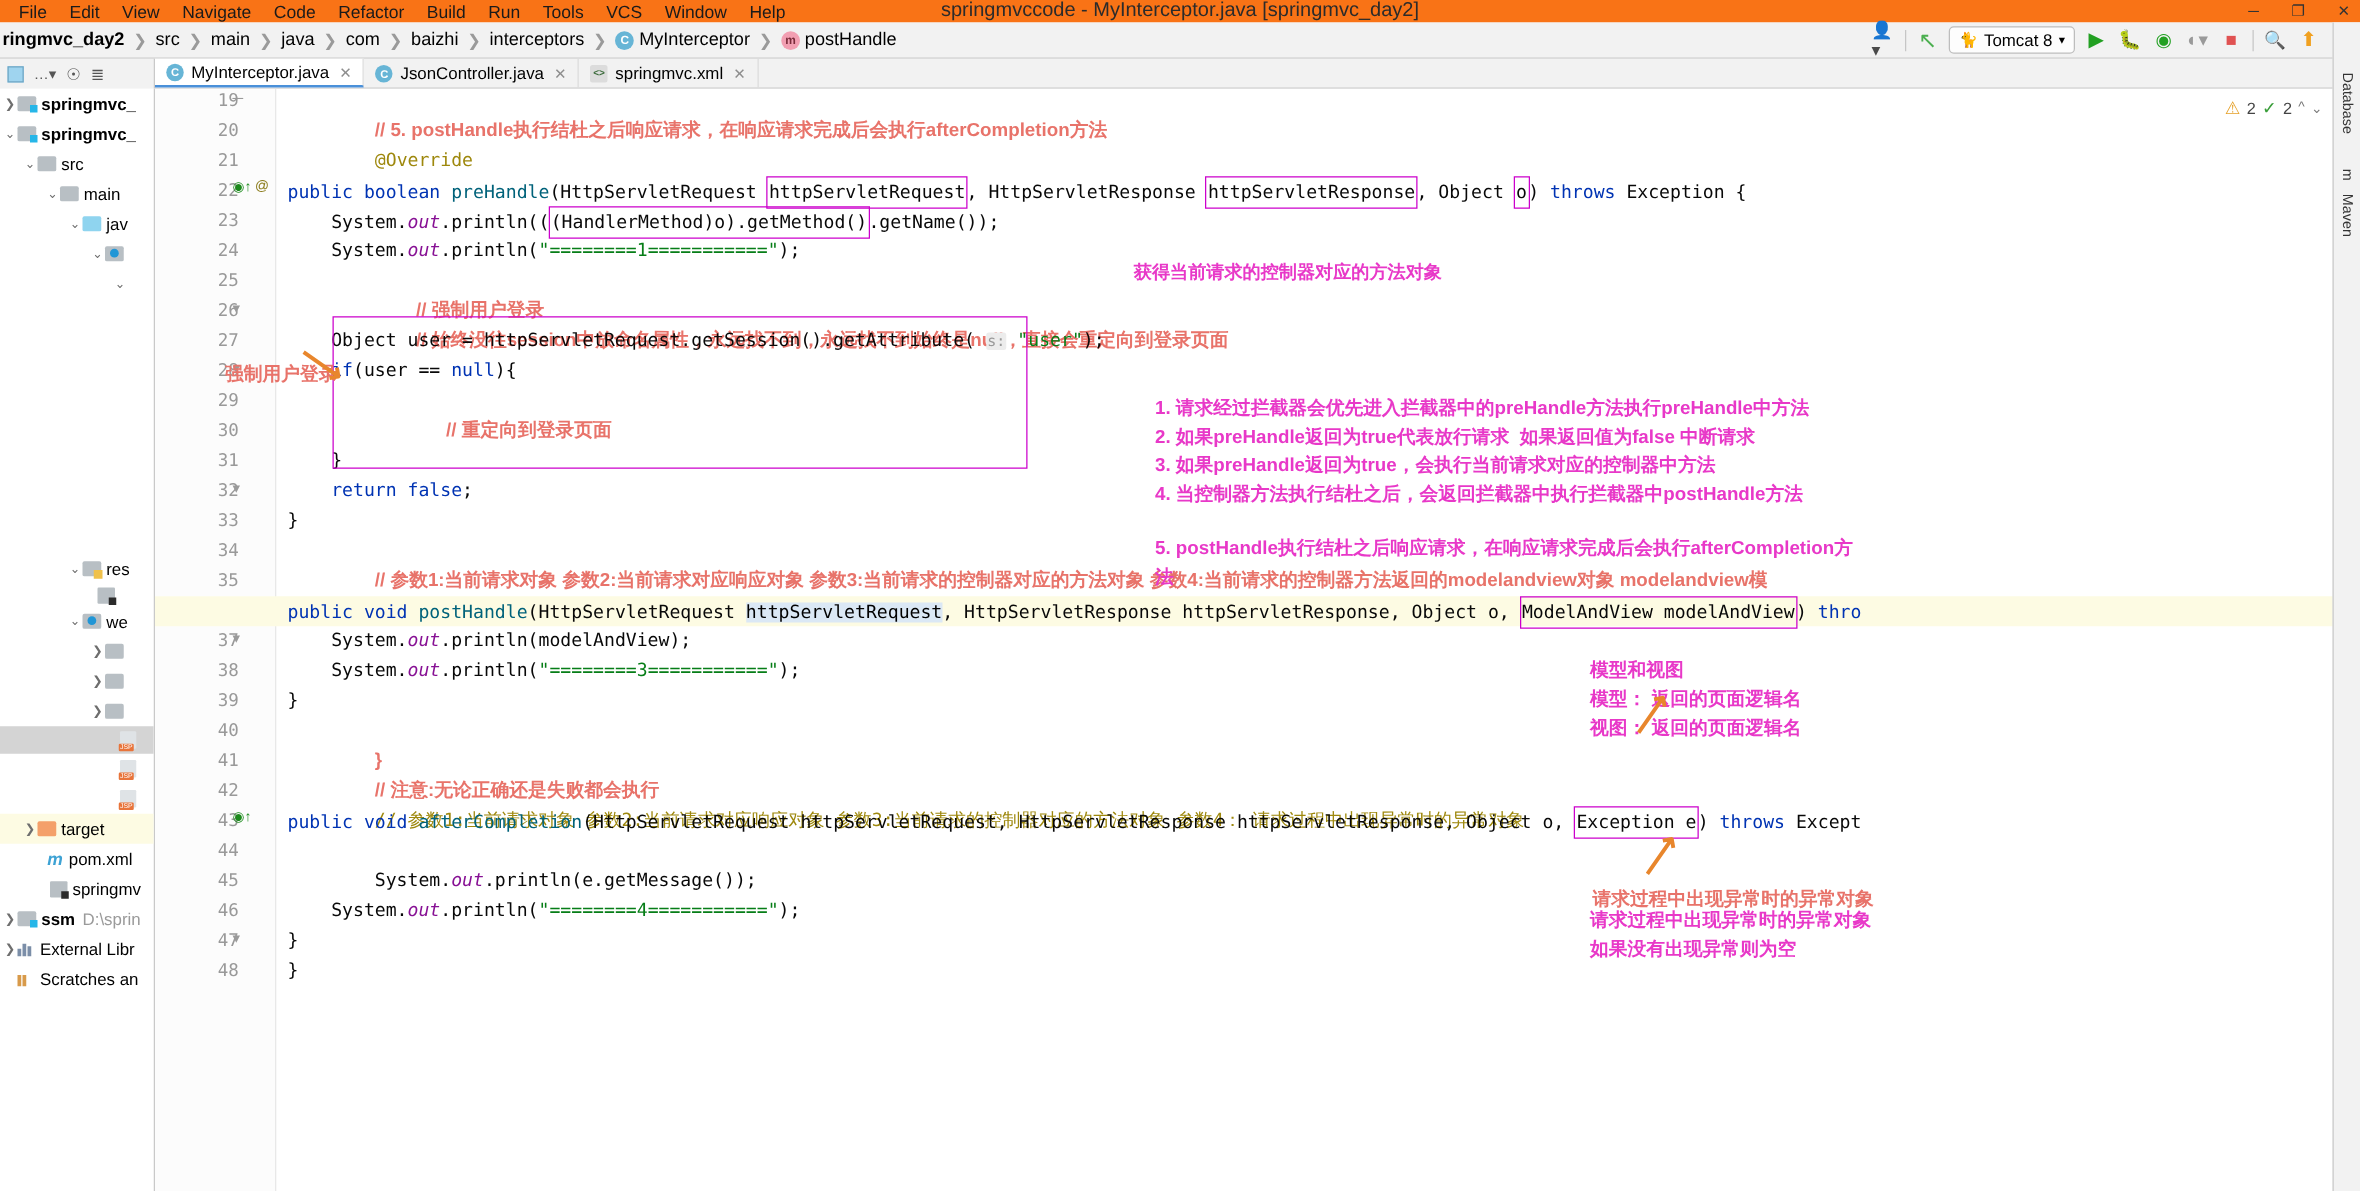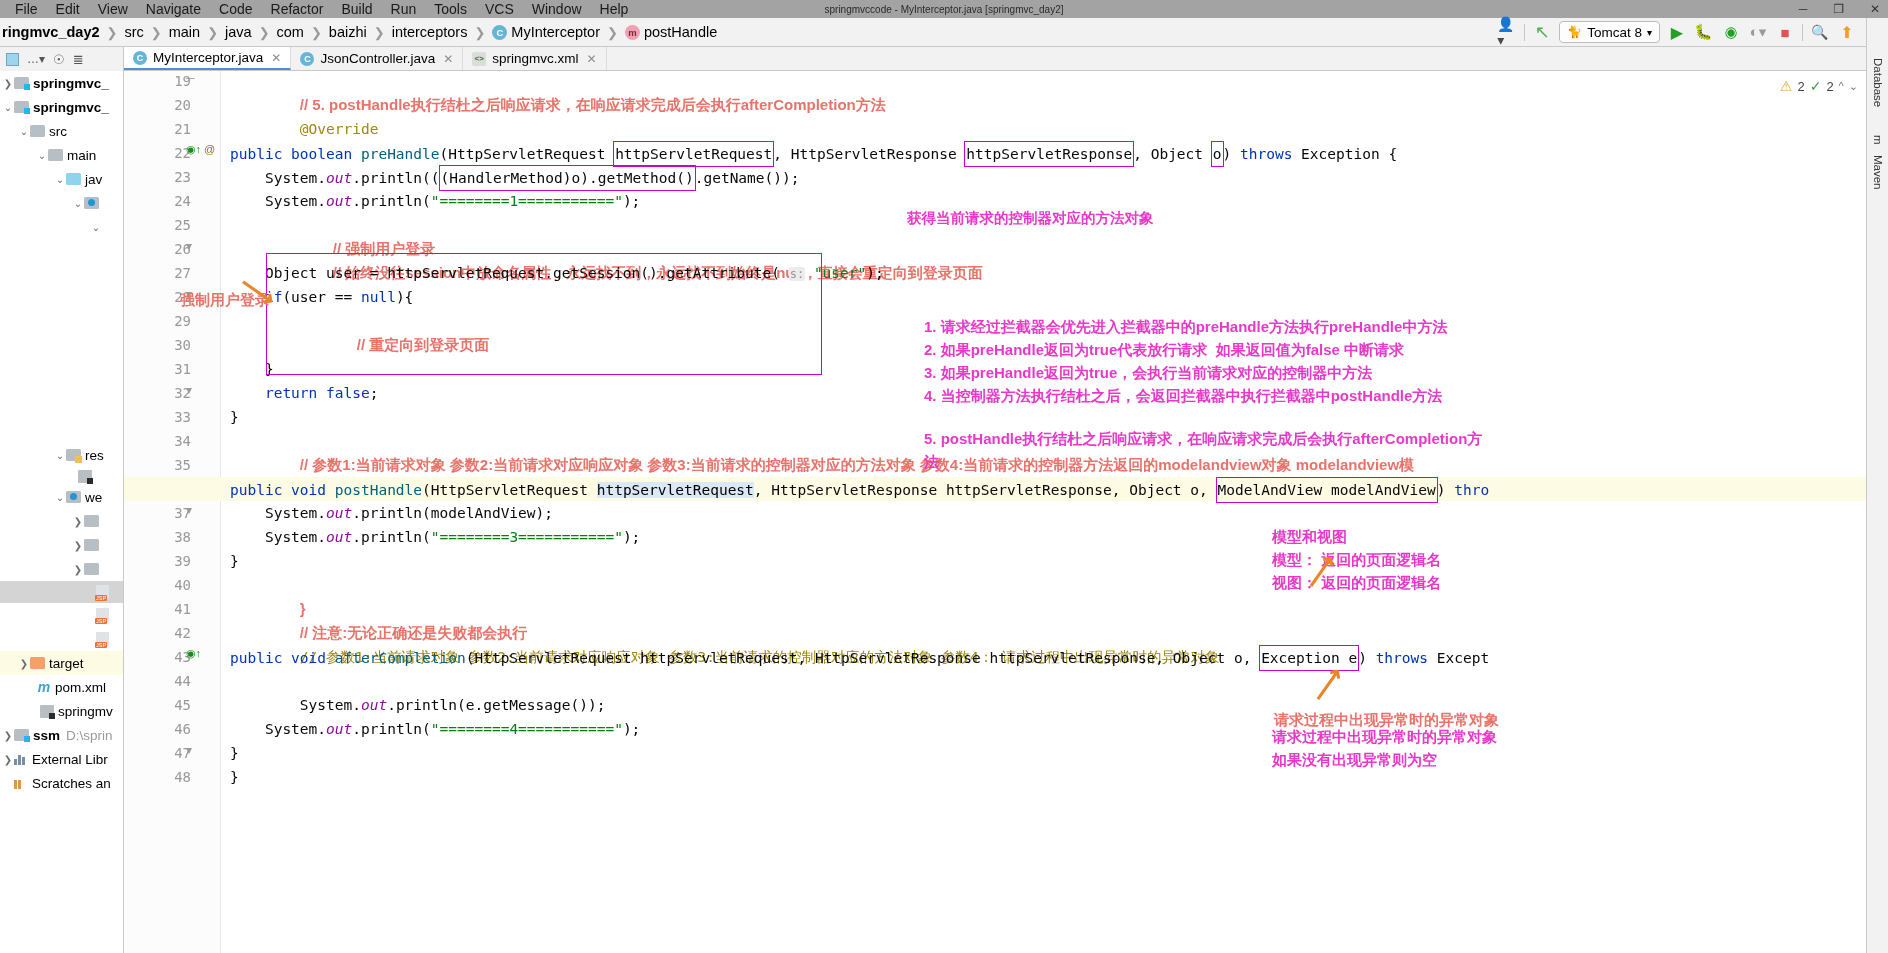--- a/index.html
+++ b/index.html
@@ -9,31 +9,31 @@
     background: #ffffff;
     font-family: "Liberation Sans", sans-serif;
     font-size: 13px;
     color: #000;
   }
   .app { position: relative; width: 1888px; height: 953px; }
 
   
   .menubar {
     position: absolute; top: 0; left: 0; width: 1888px; height: 18px;
-    background: #a3a3a3;
+    background: #f97316;
     display: flex; align-items: center;
     padding-left: 6px;
     overflow: hidden;
   }
   .menubar .mi {
     font-size: 14px; padding: 0 9px; color: #1a1a1a; white-space: nowrap;
   }
   .menubar .wintitle {
     position: absolute; left: 0; right: 0; text-align: center;
-    font-size: 10px; color: #2b2b2b; pointer-events: none;
+    font-size: 16px; color: #2b2b2b; pointer-events: none;
   }
   .winbtns { position: absolute; right: 8px; top: 0; display: flex; gap: 26px; align-items: center; height: 18px; }
   .winbtns span { font-size: 12px; color: #333; }
 
   
   .navbar {
     position: absolute; top: 18px; left: 0; width: 1888px; height: 29px;
     background: #f2f2f2;
     border-bottom: 1px solid #c9c9c9;
     display: flex; align-items: center;

